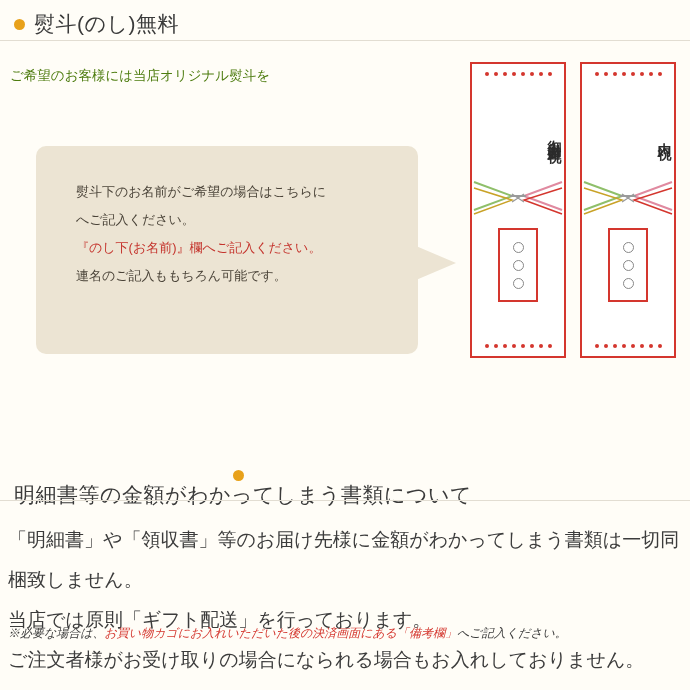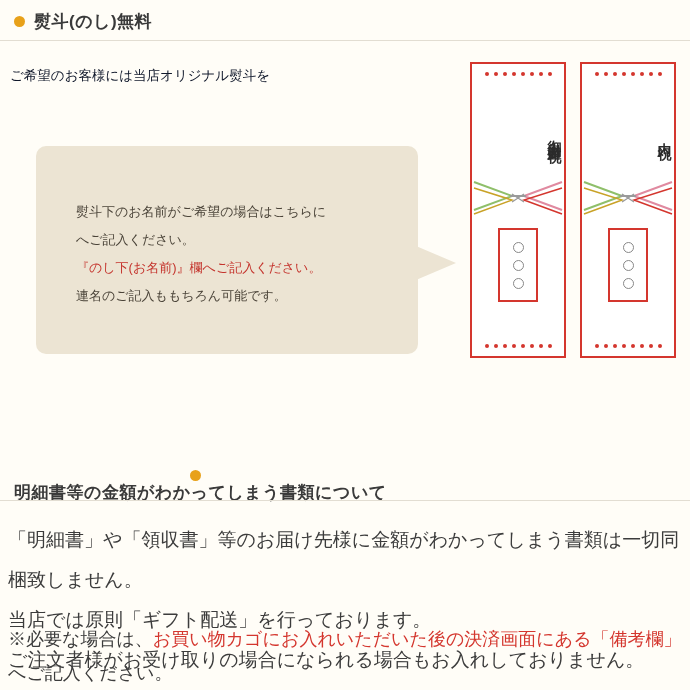--- a/index.html
+++ b/index.html
@@ -19,22 +19,22 @@
     position: relative;
     width: 690px;
     height: 690px;
     background: #fffdf7;
   }
 
   
   .section-head {
     display: flex;
     align-items: center;
-    font-size: 17px;
-    font-weight: bold;
+    font-size: 21px;
+    font-weight: normal;
     color: #3a3a3a;
     letter-spacing: 0.5px;
   }
   .bullet {
     width: 11px;
     height: 11px;
     border-radius: 50%;
     background: #e8a11a;
     margin-right: 9px;
     flex: 0 0 auto;
@@ -57,35 +57,35 @@
     width: 690px;
   }
 
   
   .intro {
     position: absolute;
     left: 10px;
     top: 62px;
     font-size: 13.5px;
     line-height: 2.0;
-    color: #0f172a;
+    color: #4d7c0f;
   }
 
   
   .balloon {
     position: absolute;
     left: 36px;
     top: 146px;
     width: 382px;
     height: 208px;
     background: #ece4d3;
     border-radius: 10px;
   }
   .balloon-inner {
-    padding: 52px 0 0 40px;
+    padding: 32px 0 0 40px;
     font-size: 13px;
     line-height: 2.15;
     color: #4a4338;
   }
   .balloon-inner .hl {
     color: #c4332c;
   }
   .balloon-tail {
     position: absolute;
     left: 416px;
@@ -200,23 +200,24 @@
     left: 8px;
     top: 520px;
     font-size: 19px;
     line-height: 2.1;
     color: #3c3c3c;
   }
   .note {
     position: absolute;
     left: 8px;
     top: 622px;
-    font-size: 18px;
+    font-size: 12px;
     line-height: 1.9;
     color: #3c3c3c;
+    font-style: italic;
   }
   .note .hl {
     color: #d4362e;
   }
 </style>
 </head>
 <body>
 
 <div class="page">
 

